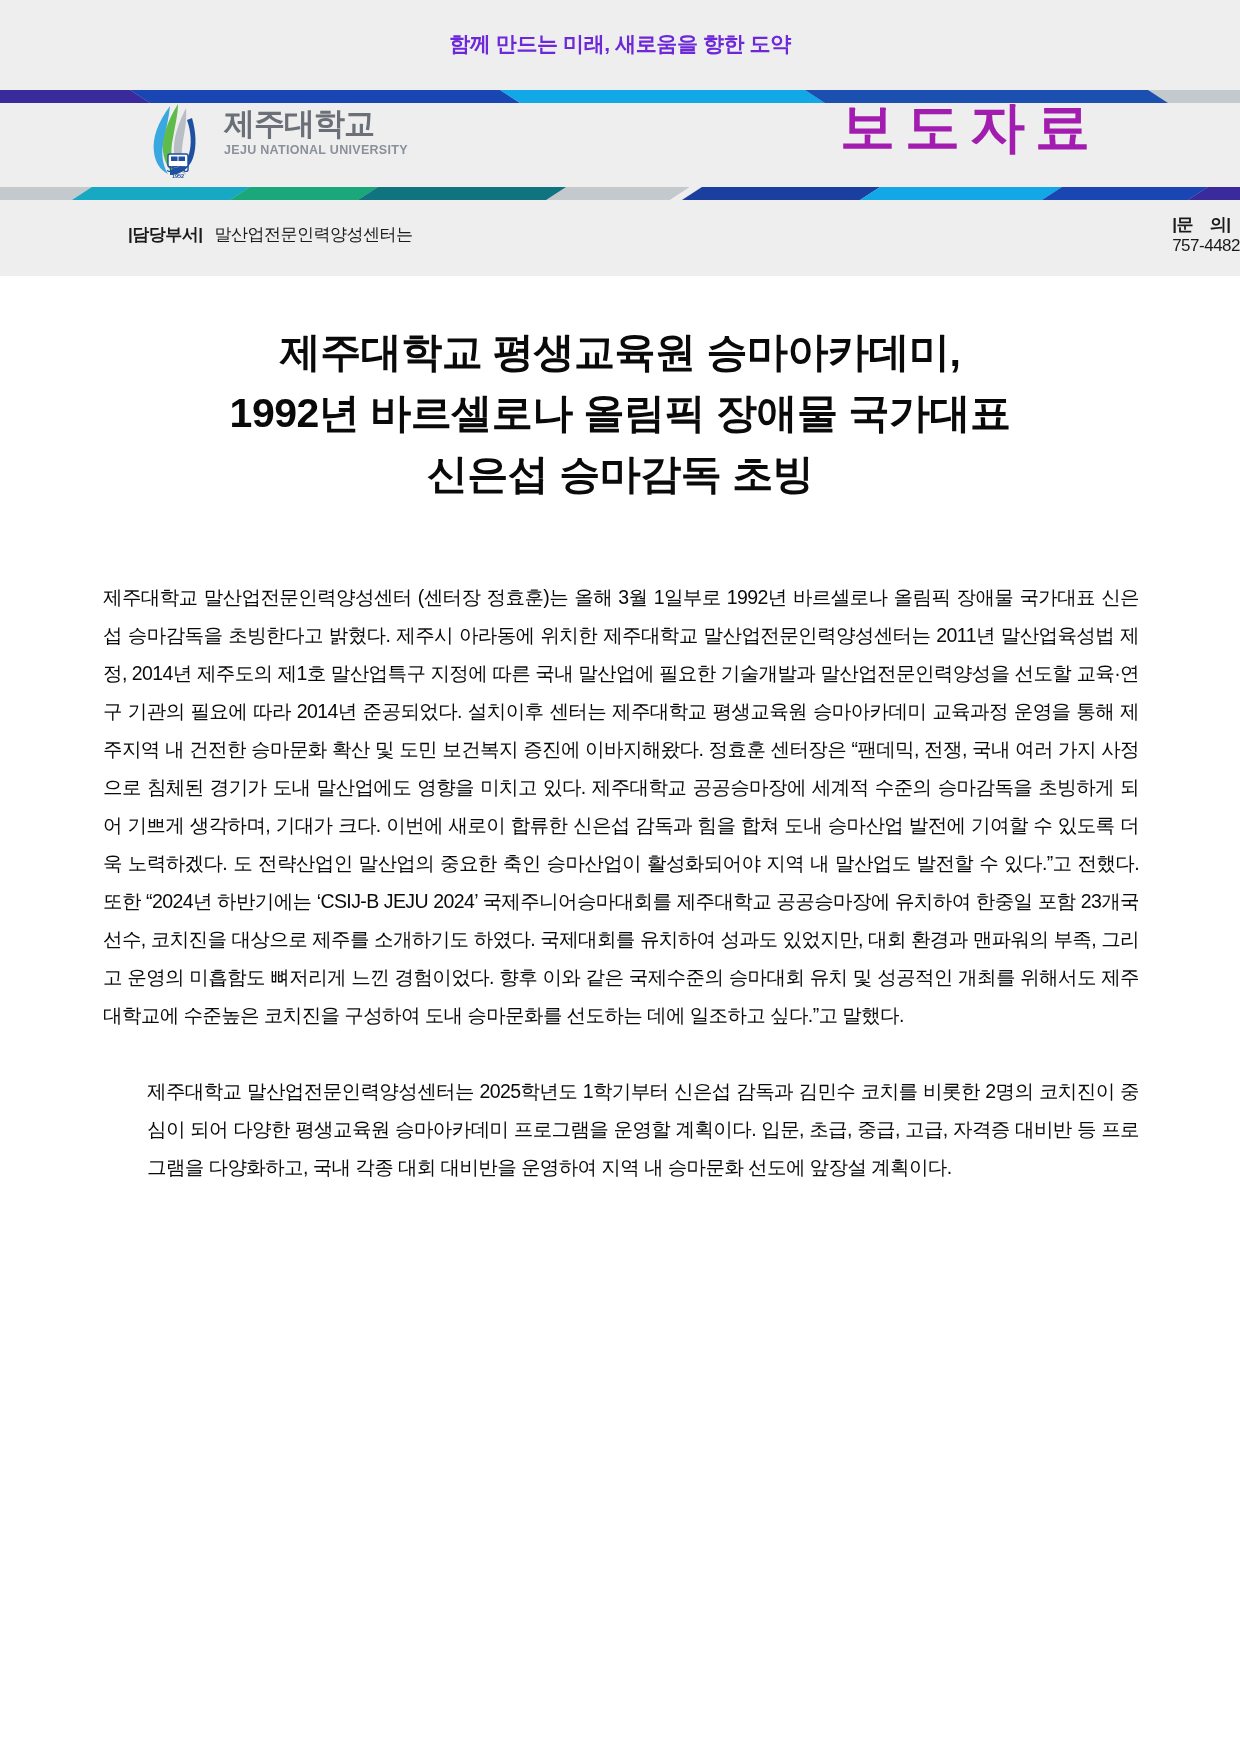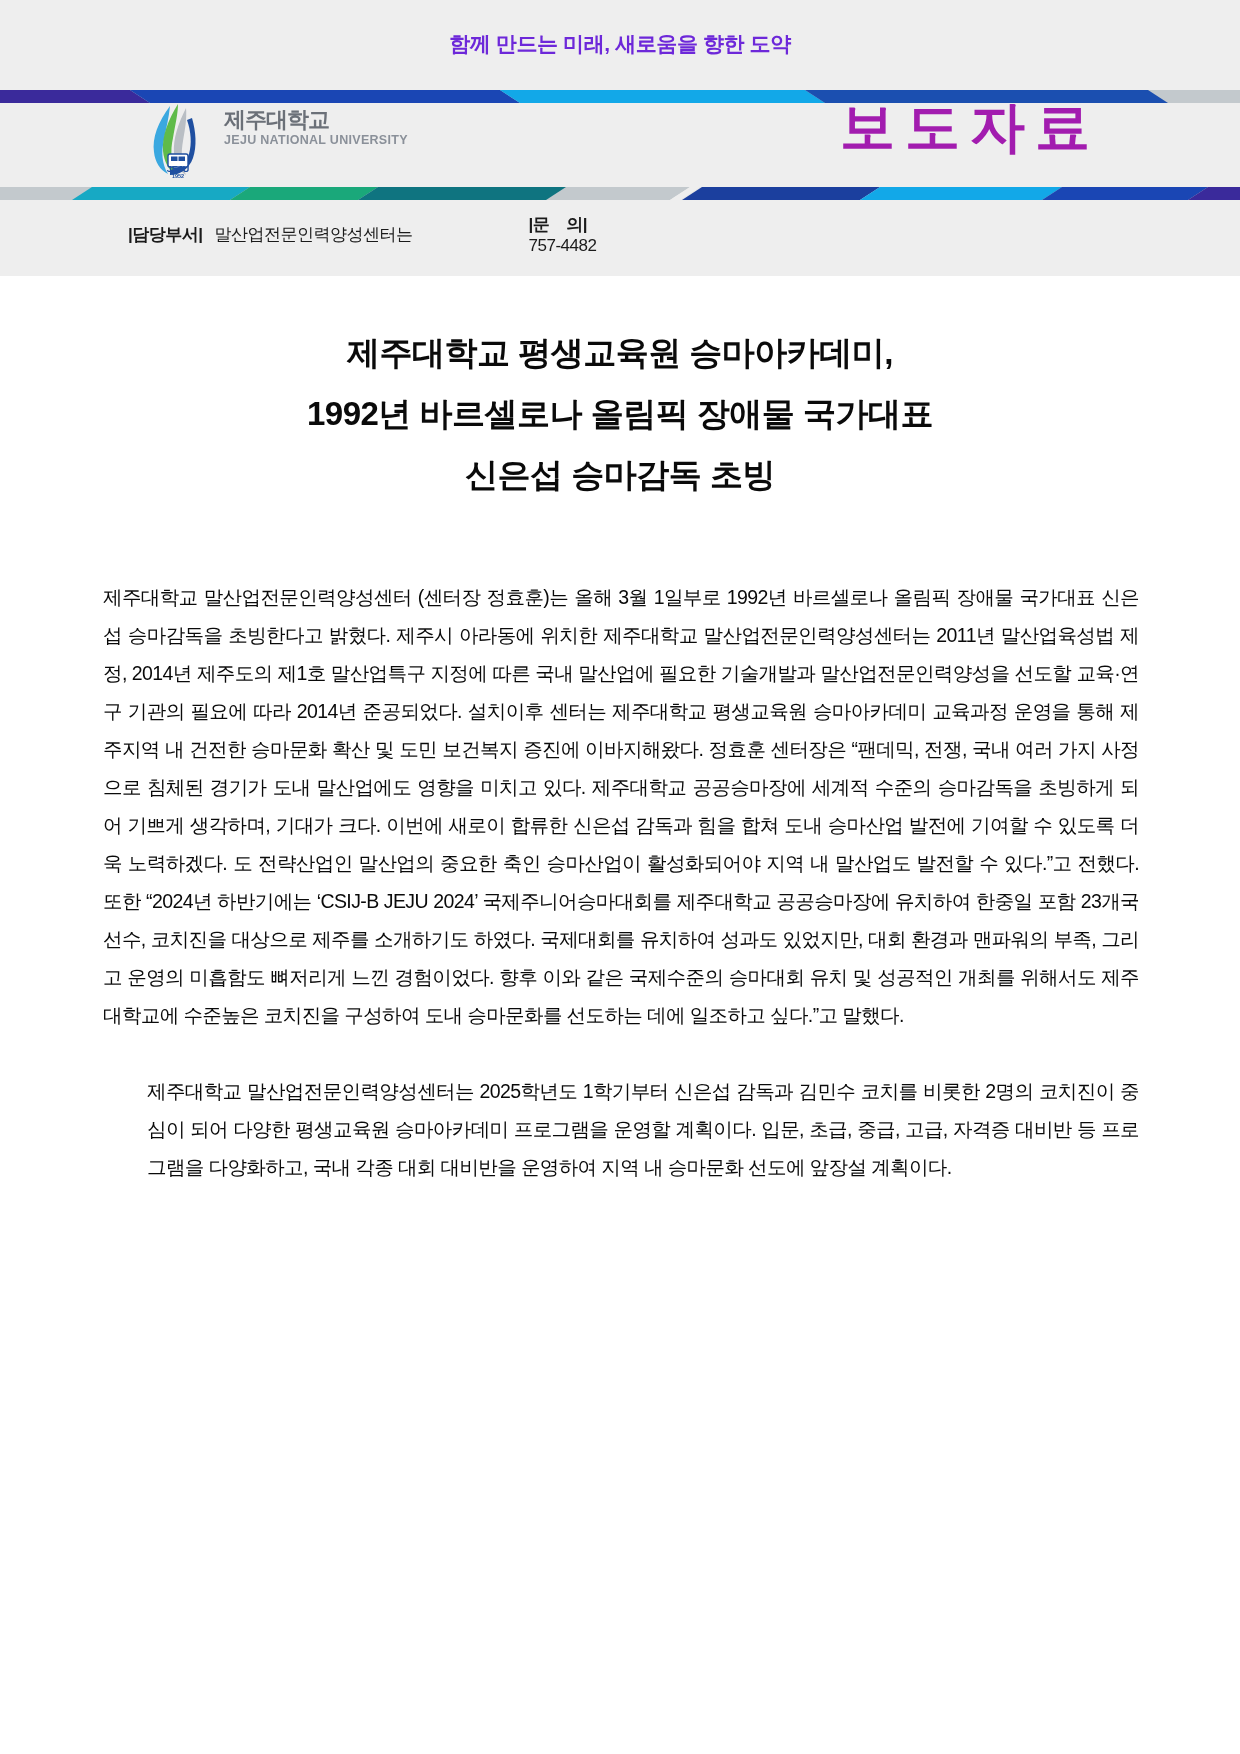--- a/index.html
+++ b/index.html
@@ -69,21 +69,21 @@
     top: -2px;
     width: 72px;
     height: 76px;
   }
   .logo-text {
     position: absolute;
     left: 84px;
     top: 4px;
   }
   .logo-ko {
-    font-size: 22px;
+    font-size: 31px;
     font-weight: bold;
     letter-spacing: -1px;
     color: #6b7078;
     line-height: 1.05;
   }
   .logo-en {
     font-size: 12.5px;
     font-weight: bold;
     letter-spacing: 0.3px;
     color: #8a9099;
@@ -104,20 +104,21 @@
 
   
   .contact-row {
     position: absolute;
     left: 0;
     top: 206px;
     width: 1240px;
     height: 56px;
     display: flex;
     align-items: center;
+    justify-content: space-between;
   }
   .contact-item {
     display: flex;
     align-items: baseline;
     font-size: 17px;
     color: #1a1a1a;
   }
   .contact-item.dept { margin-left: 128px; }
   .contact-item.phone { margin-left: 104px; flex-direction: column; }
   .contact-label {
@@ -132,21 +133,21 @@
 
   
   .title-block {
     position: absolute;
     left: 0;
     top: 322px;
     width: 1240px;
     text-align: center;
   }
   .title-line {
-    font-size: 33px;
+    font-size: 41px;
     font-weight: bold;
     letter-spacing: -0.5px;
     line-height: 61px;
     color: #0a0a0a;
   }
 
   
   .body-block {
     position: absolute;
     left: 103px;

